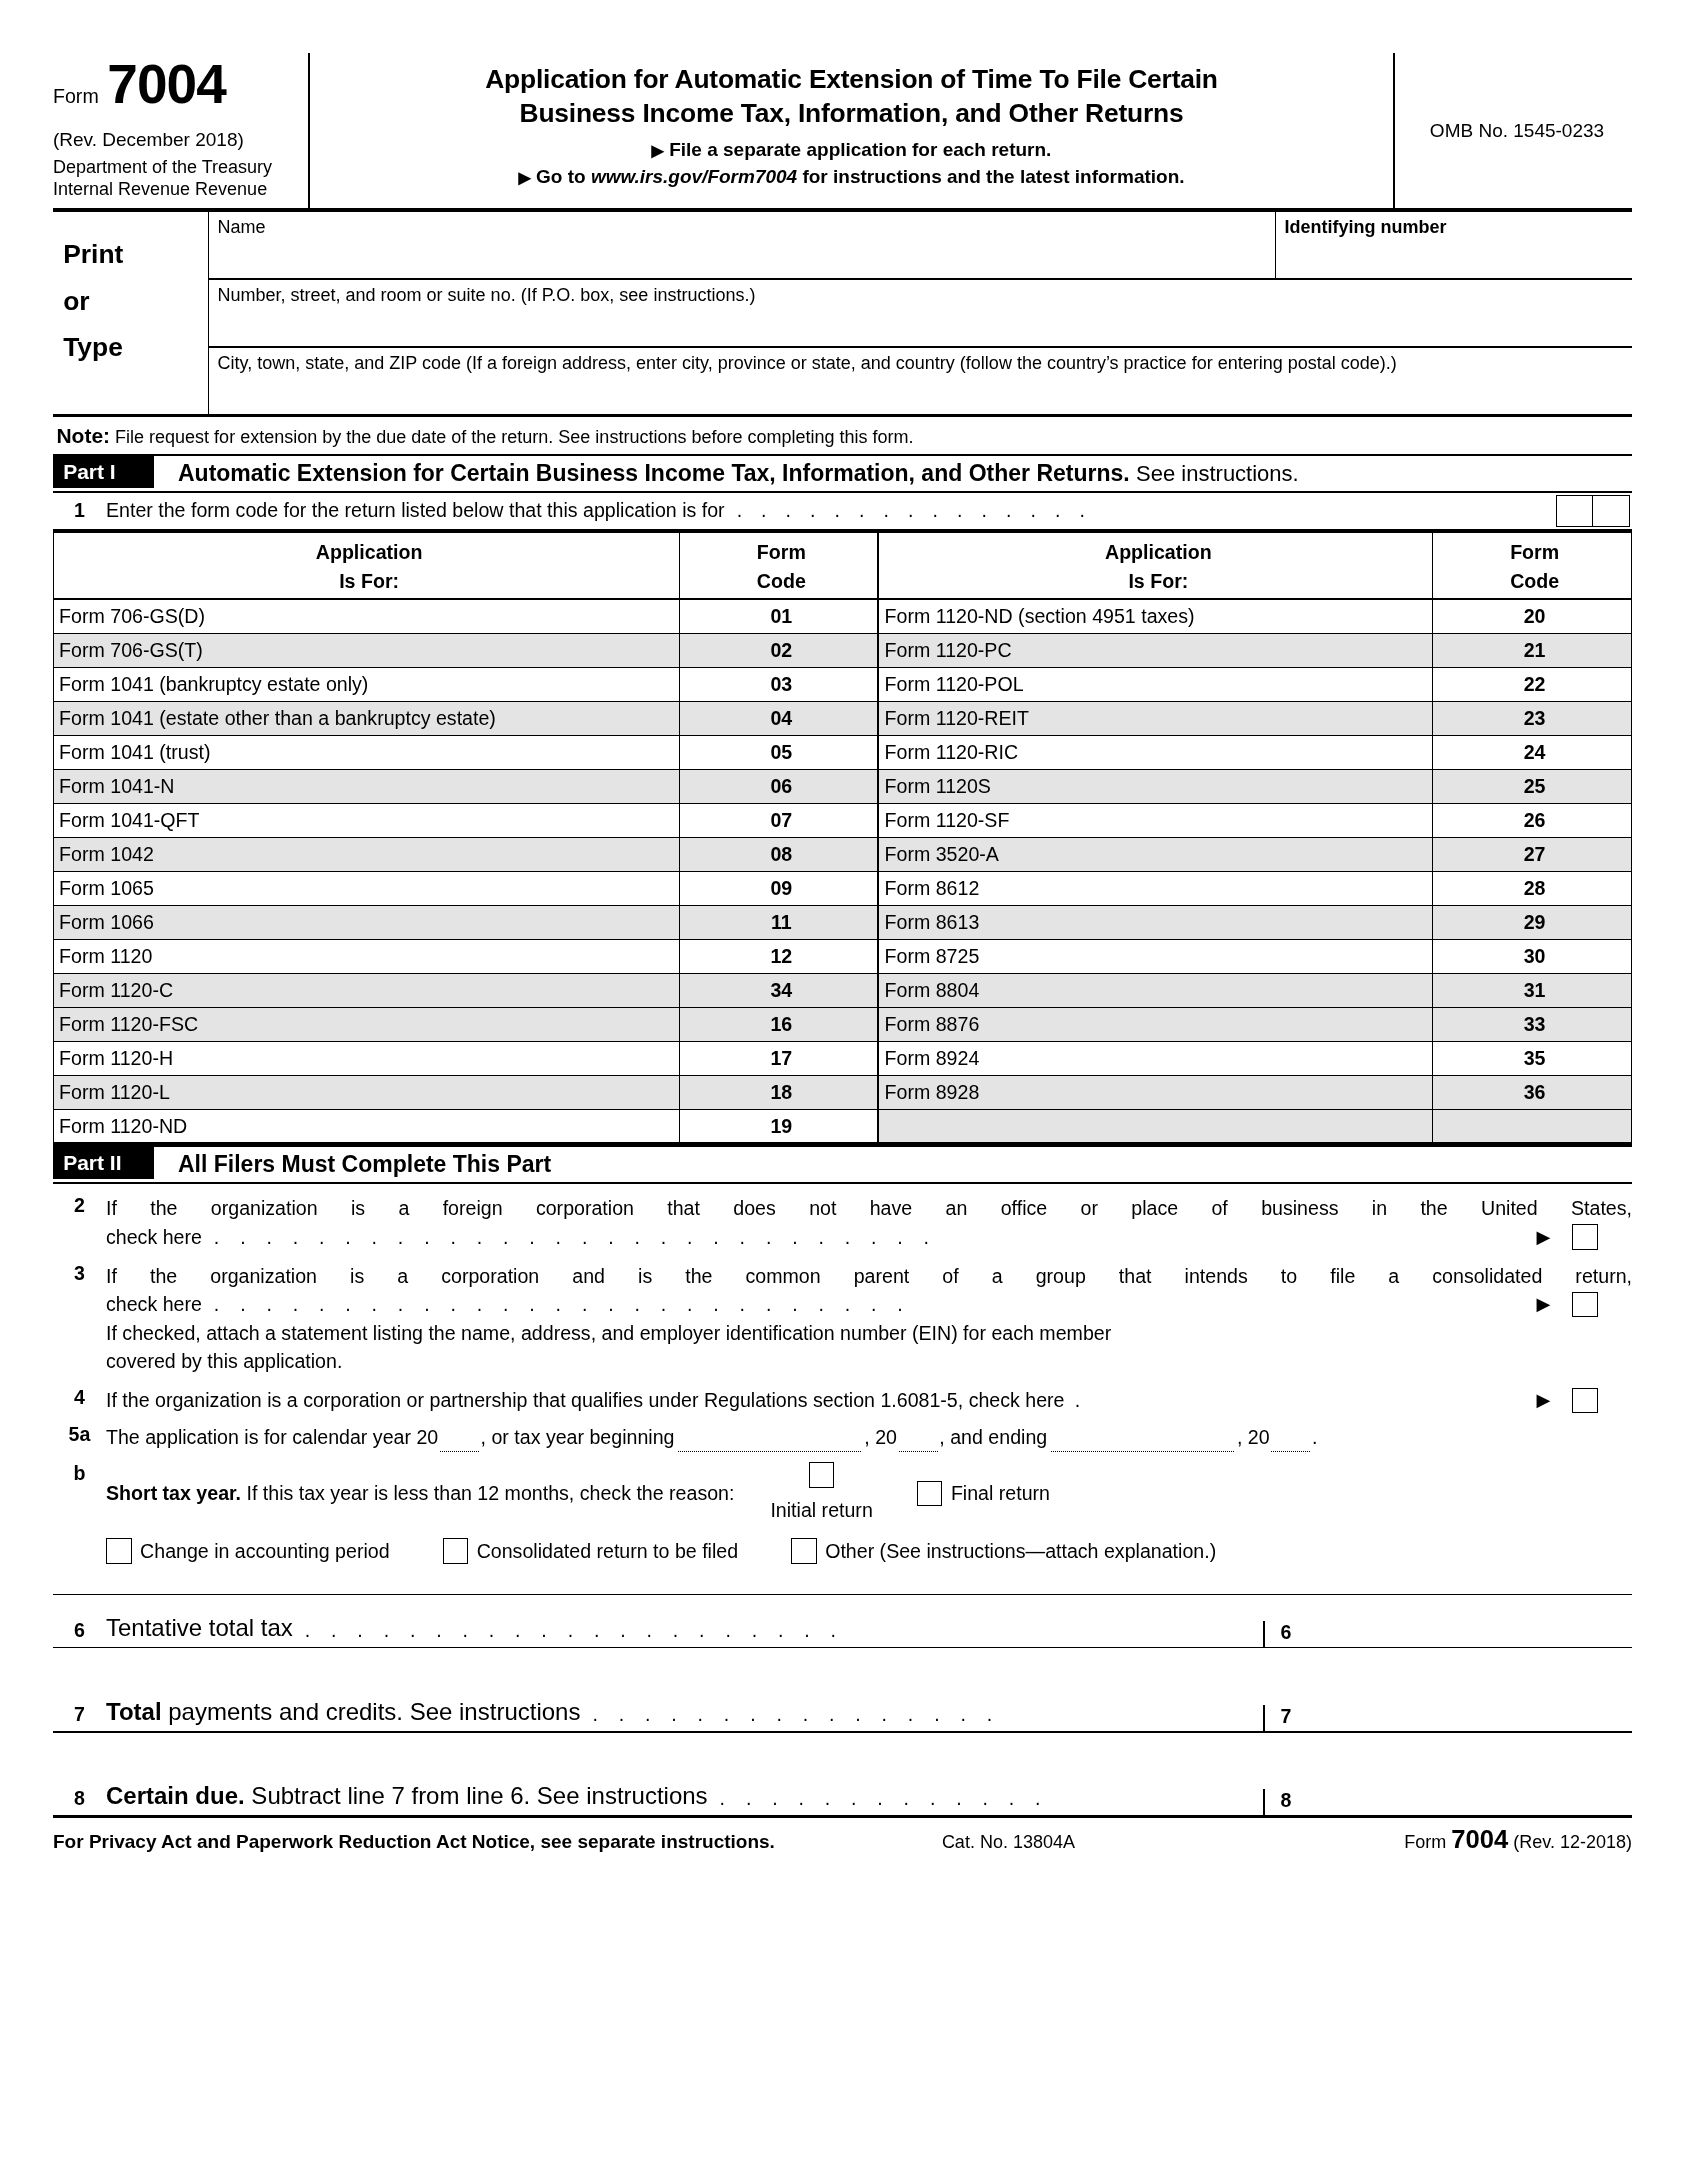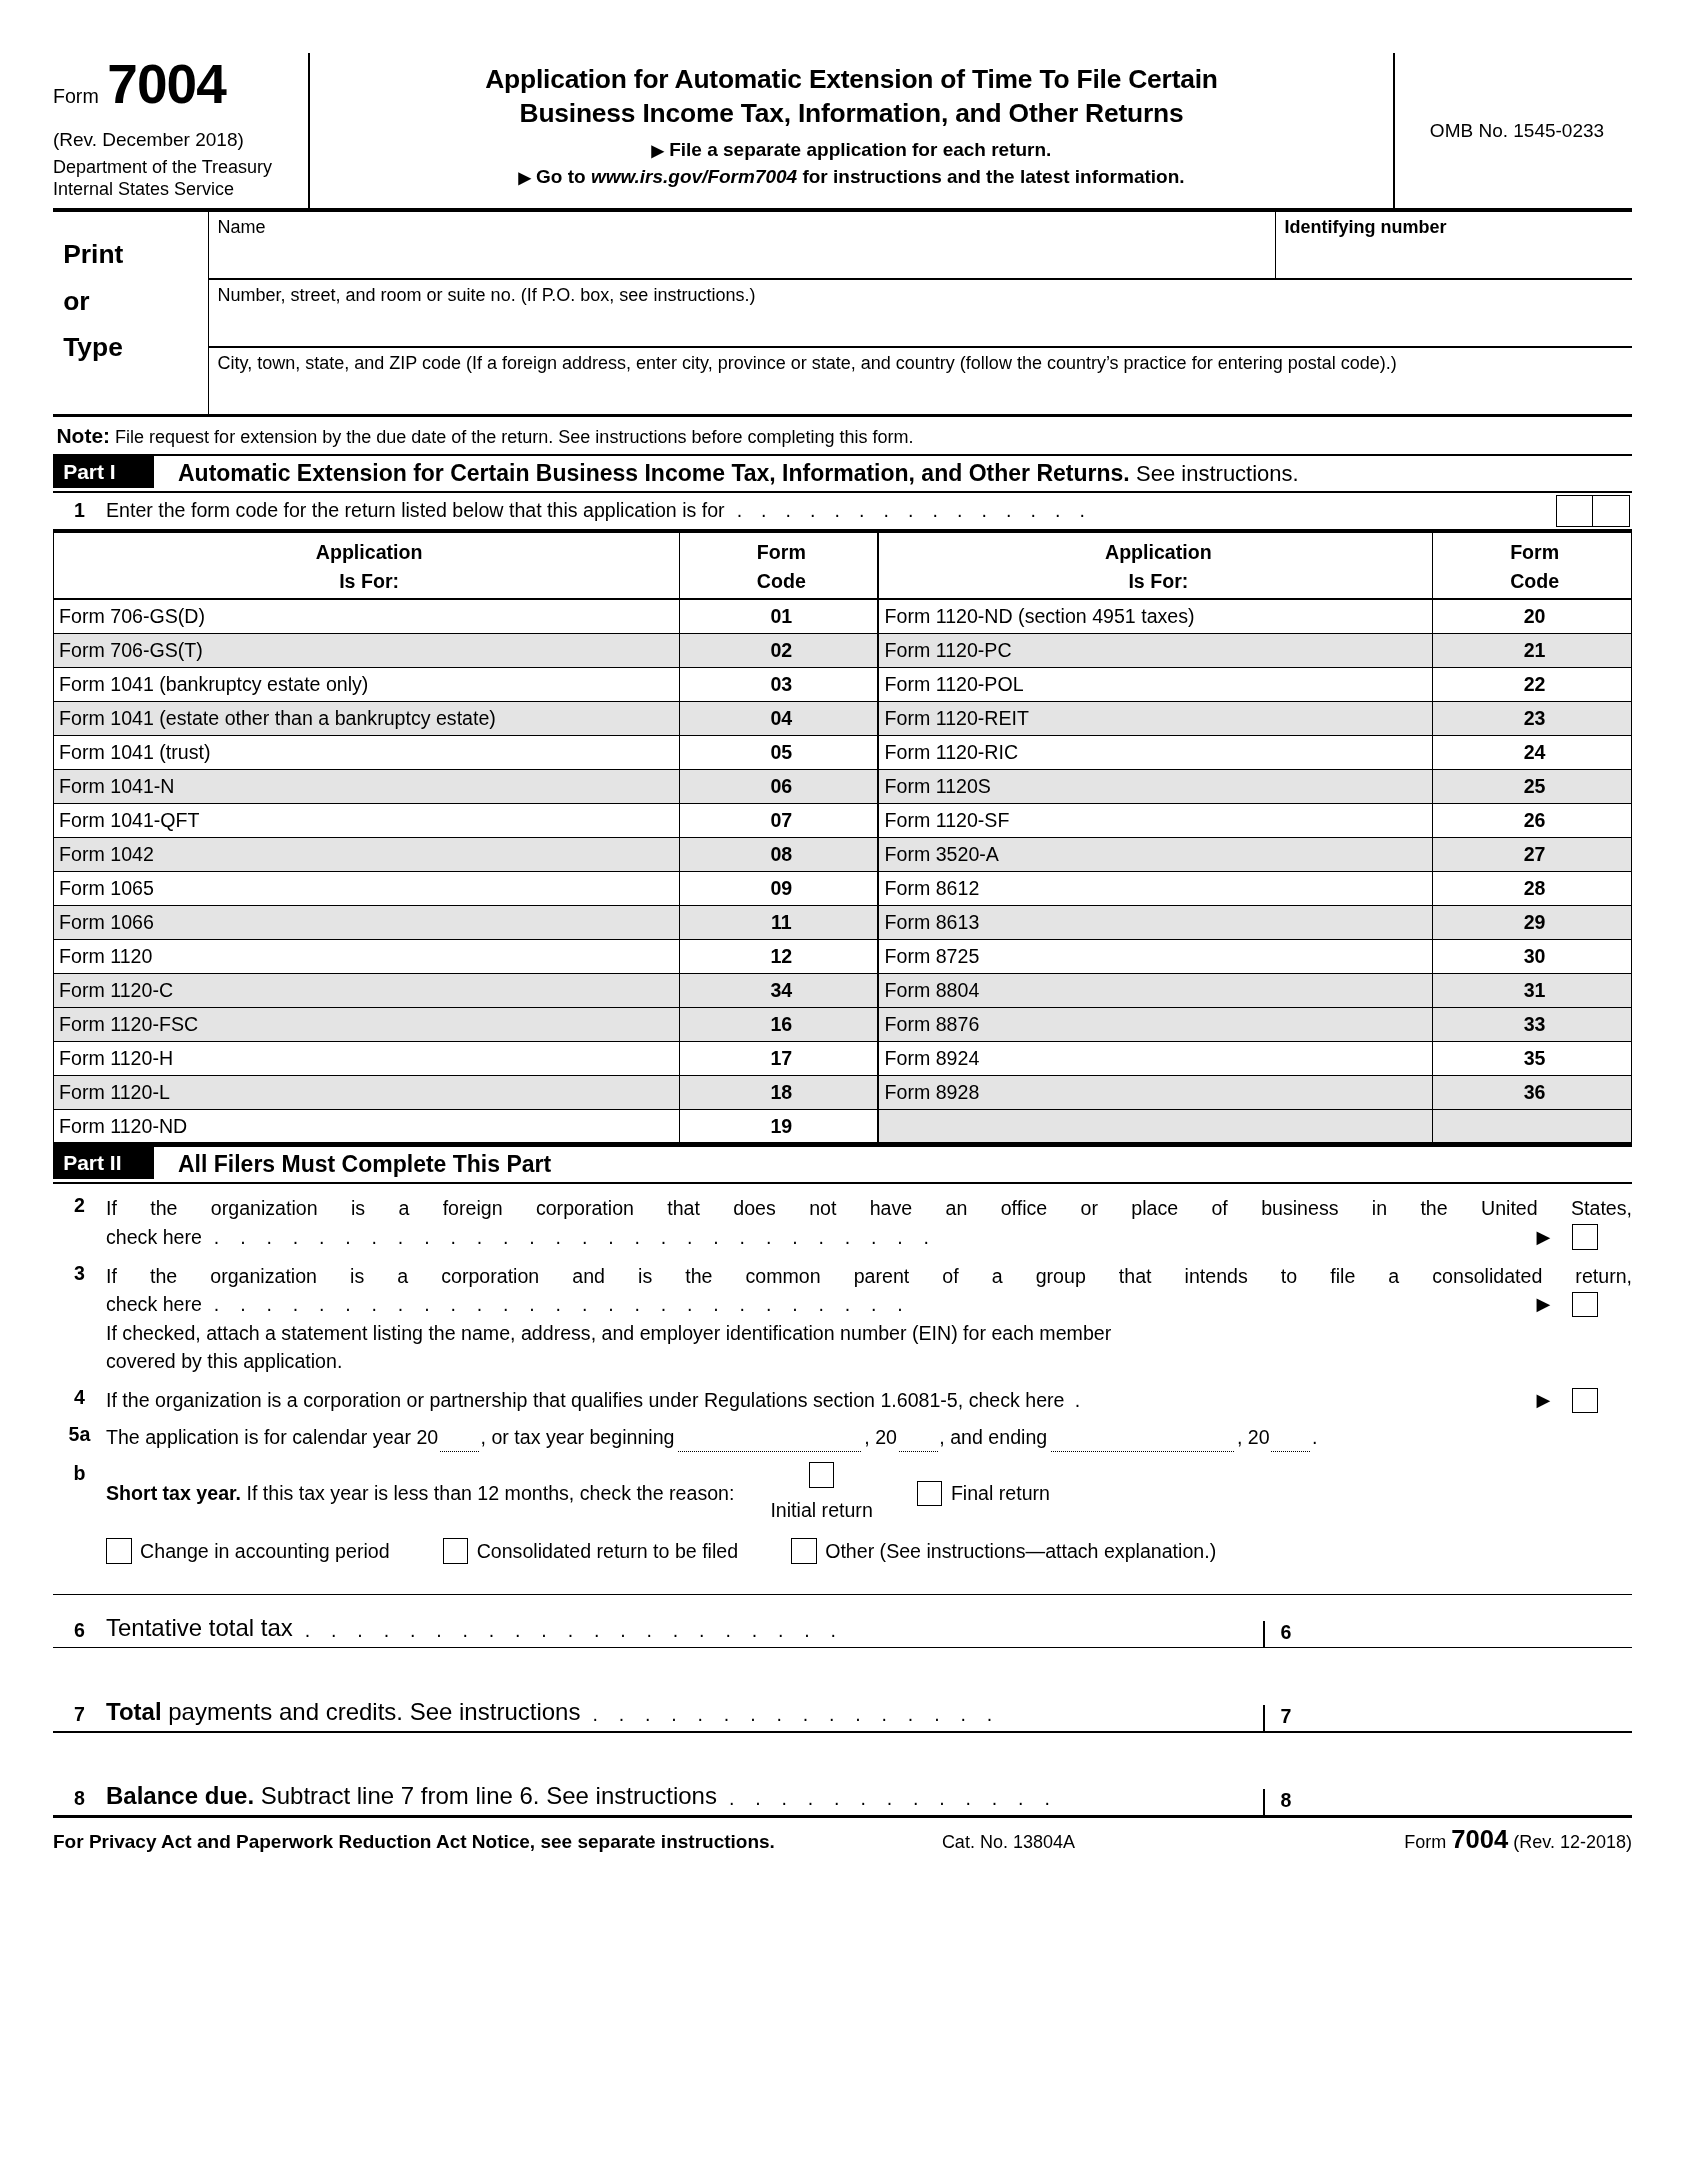--- a/index.html
+++ b/index.html
@@ -307,21 +307,21 @@
 
   <div class="hdr">
     <div class="hdr-left">
       <div class="form-no-row">
         <span class="form-word">Form</span>
         <span class="form-big">7004</span>
       </div>
       <div class="rev-line">(Rev. December 2018)</div>
       <div class="dept-line">
         <div>Department of the Treasury</div>
-        <div>Internal States Service</div>
+        <div>Internal Revenue Revenue</div>
       </div>
     </div>
 
     <div class="hdr-mid">
       <div class="main-title">Application for Automatic Extension of Time To File Certain</div>
       <div class="main-title">Business Income Tax, Information, and Other Returns</div>
       <div class="sub-line">
         <span class="tri">▶</span>
         <span>File a separate application for each return.</span>
       </div>
@@ -622,21 +622,21 @@
         <div class="amt-dots">. . . . . . . . . . . . . . . .</div>
       </div>
       <div class="amt-boxnum">7</div>
       <div class="amt-field"></div>
       <div class="amt-cents"></div>
     </div>
 
     <div class="amt-row row8 b-bottom">
       <div class="amt-left">
         <div class="amt-num">8</div>
-        <div class="amt-lbl"><b>Balance due.</b><span> Subtract line 7 from line 6. See instructions</span></div>
+        <div class="amt-lbl"><b>Certain due.</b><span> Subtract line 7 from line 6. See instructions</span></div>
         <div class="amt-dots">. . . . . . . . . . . . .</div>
       </div>
       <div class="amt-boxnum">8</div>
       <div class="amt-field"></div>
       <div class="amt-cents"></div>
     </div>
   </div>
 
   <div class="footer">
     <span class="f-priv">For Privacy Act and Paperwork Reduction Act Notice, see separate instructions.</span>

